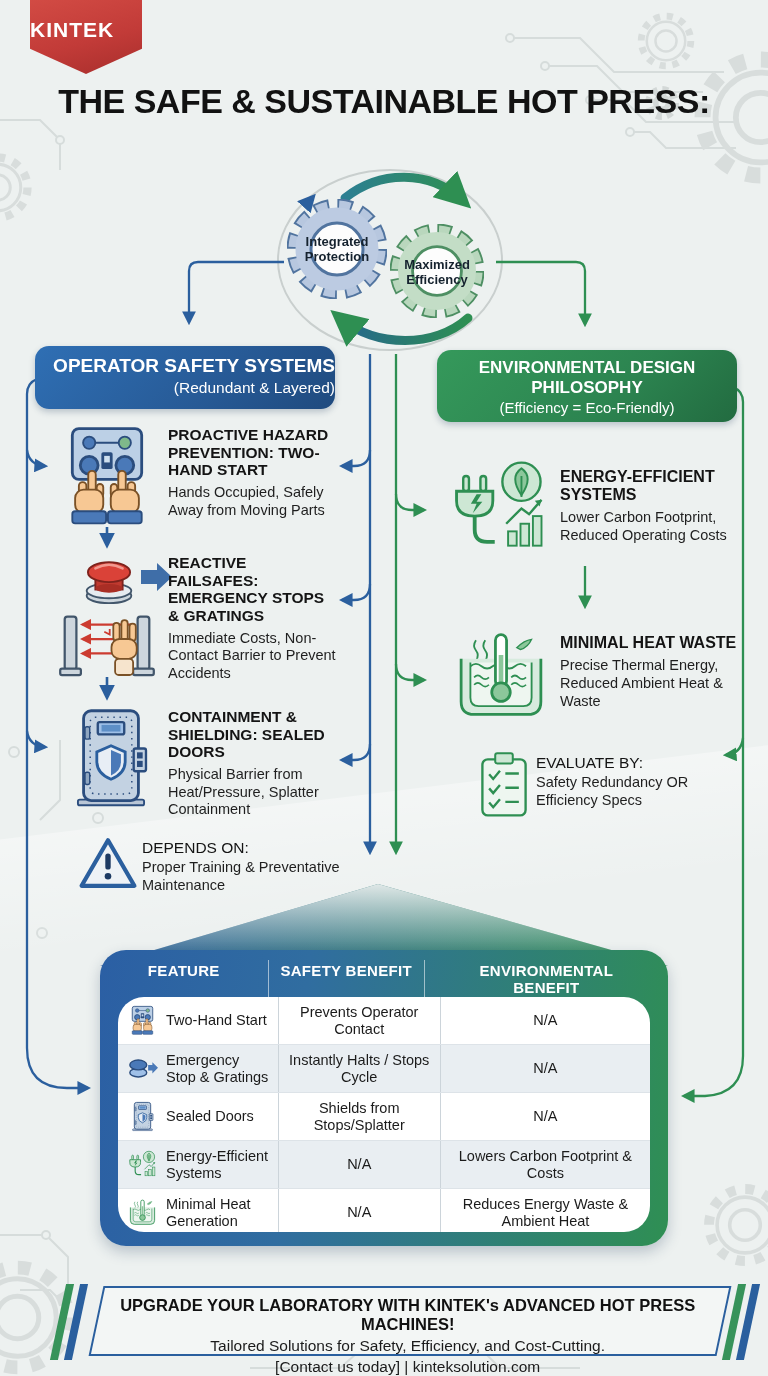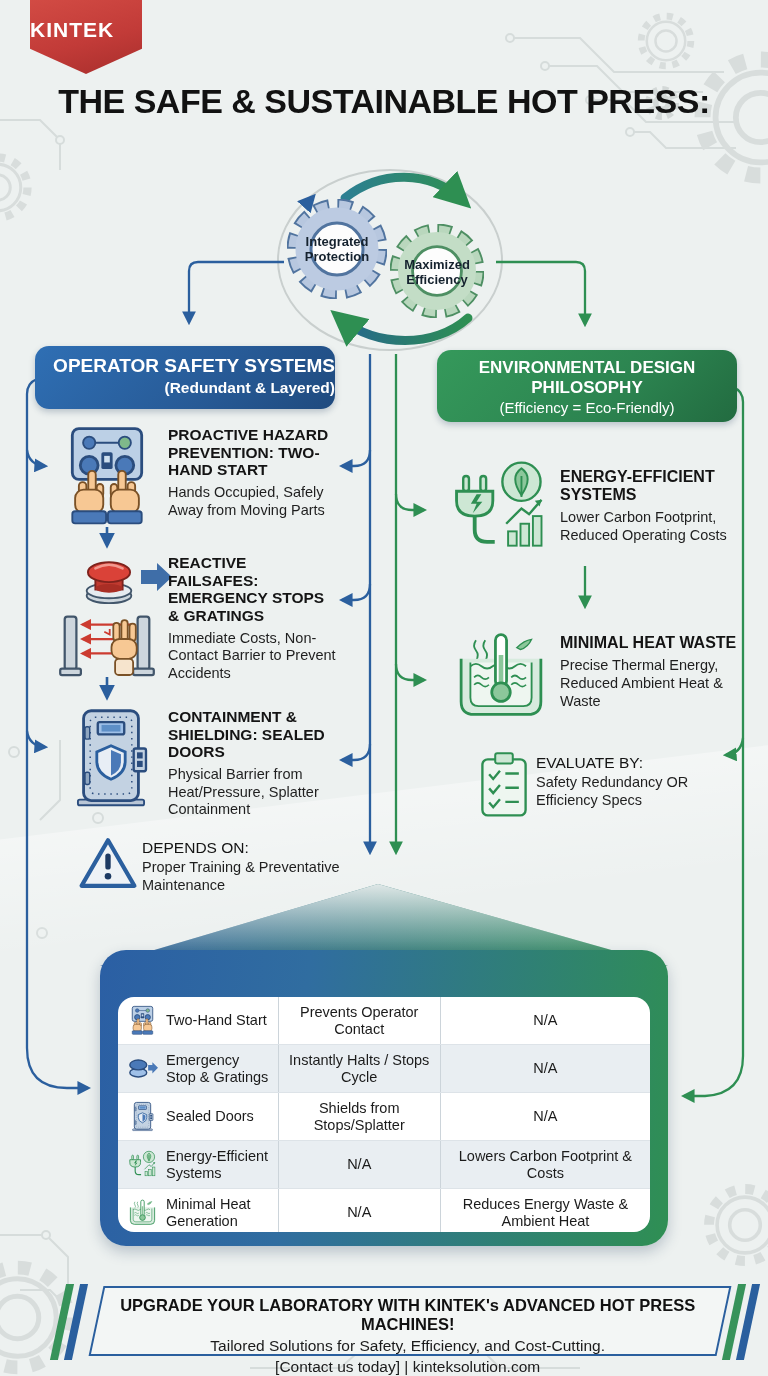--- a/index.html
+++ b/index.html
@@ -20,41 +20,41 @@
   
   .gear{pointer-events:none;}
   .gear-label{position:absolute;text-align:center;font-weight:bold;font-size:13px;
               line-height:1.12;color:#15222e;}
   
   .col-head{border-radius:14px;color:#fff;text-align:center;box-shadow:0 3px 6px rgba(30,60,90,.25);}
   .col-head .h1{font-weight:bold;}
   .blue-head{left:35px;top:346px;width:300px;height:63px;padding-top:9px;box-sizing:border-box;
              background:linear-gradient(135deg,#2f6fb4 0%,#275a96 60%,#1f4a7e 100%);text-align:right;}
   .blue-head .h1{font-size:19px;}
-  .blue-head .h2{font-size:15.5px;margin-top:2px;font-weight:bold;}
+  .blue-head .h2{font-size:15.5px;margin-top:2px;}
   .green-head{left:437px;top:350px;width:300px;height:72px;padding-top:8px;box-sizing:border-box;
               background:linear-gradient(135deg,#35995b 0%,#2c8450 60%,#226b40 100%);}
   .green-head .h1{font-size:17px;line-height:1.15;}
   .green-head .h2{font-size:15px;margin-top:2px;}
   
   .blk-title{font-weight:bold;font-size:15.5px;line-height:1.14;color:#141414;}
   .blk-desc{font-size:14.5px;line-height:1.22;color:#1f1f1f;margin-top:5px;}
   .note-title{font-weight:normal;font-size:15.5px;color:#141414;}
   .note-desc{font-size:14.5px;line-height:1.22;color:#1f1f1f;margin-top:2px;}
   
   .matrix{left:100px;top:950px;width:568px;height:296px;border-radius:26px;
           background:linear-gradient(97deg,#2b5fa4 0%,#306da0 35%,#2f8f53 100%);
           box-shadow:0 6px 14px rgba(30,60,90,.25);}
   .matrix-head{display:grid;grid-template-columns:29.5% 27.5% 43%;padding-top:10px;}
   .matrix-head .mh{color:#fff;font-weight:bold;font-size:15px;line-height:1.15;
                    text-align:center;letter-spacing:.3px;padding:2px 4px;}
   .matrix-head .mh+.mh{border-left:1.5px solid rgba(255,255,255,.55);}
   .matrix-head .mh span{display:inline-block;max-width:160px;}
   .matrix-body{position:absolute;left:18px;right:18px;top:47px;bottom:14px;background:#fff;
-               border-radius:16px;overflow:hidden;}
+               border-radius:26px;overflow:hidden;}
   .mrow{display:grid;grid-template-columns:30% 30.5% 39.5%;height:47px;align-items:center;}
   .mrow:nth-child(even){background:#e9eef2;}
   .mrow+.mrow{border-top:1px solid #dde3e8;}
   .mcell{font-size:14.5px;line-height:1.12;color:#1b1b1b;text-align:center;padding:0 8px;
          height:100%;display:flex;align-items:center;justify-content:center;box-sizing:border-box;}
   .mcell+.mcell{border-left:1px solid #ccd4da;}
   .mfeat{justify-content:flex-start;text-align:left;gap:8px;padding-left:9px;}
   .micon{flex:none;width:31px;height:31px;}
   
   .banner{left:96px;top:1286px;width:628px;height:70px;transform:skewX(-12deg);
@@ -398,20 +398,28 @@
     <svg width="54" height="70" viewBox="0 0 80 100">
         <use href="#ic-clipboard"></use>
       </svg>
   </div>
   <div class="abs" style="left:536px;top:754px;width:185px;z-index:2">
     <div class="note-title">EVALUATE BY:</div>
     <div class="note-desc">Safety Redundancy OR Efficiency Specs</div>
   </div>
 
   <div class="abs matrix" style="z-index:2">
+    <div class="matrix-head">
+      <div class="mh">
+        <span>FEATURE</span></div>
+      <div class="mh">
+        <span>SAFETY BENEFIT</span></div>
+      <div class="mh">
+        <span>ENVIRONMENTAL BENEFIT</span></div>
+    </div>
     <div class="matrix-body">
       <div class="mrow">
         <div class="mcell mfeat">
           <svg class="micon" viewBox="0 0 100 112">
               <use href="#ic-two-hand"></use>
             </svg>
           <span>Two-Hand Start</span>
           </div>
         <div class="mcell">Prevents Operator Contact</div>
         <div class="mcell">N/A</div>

